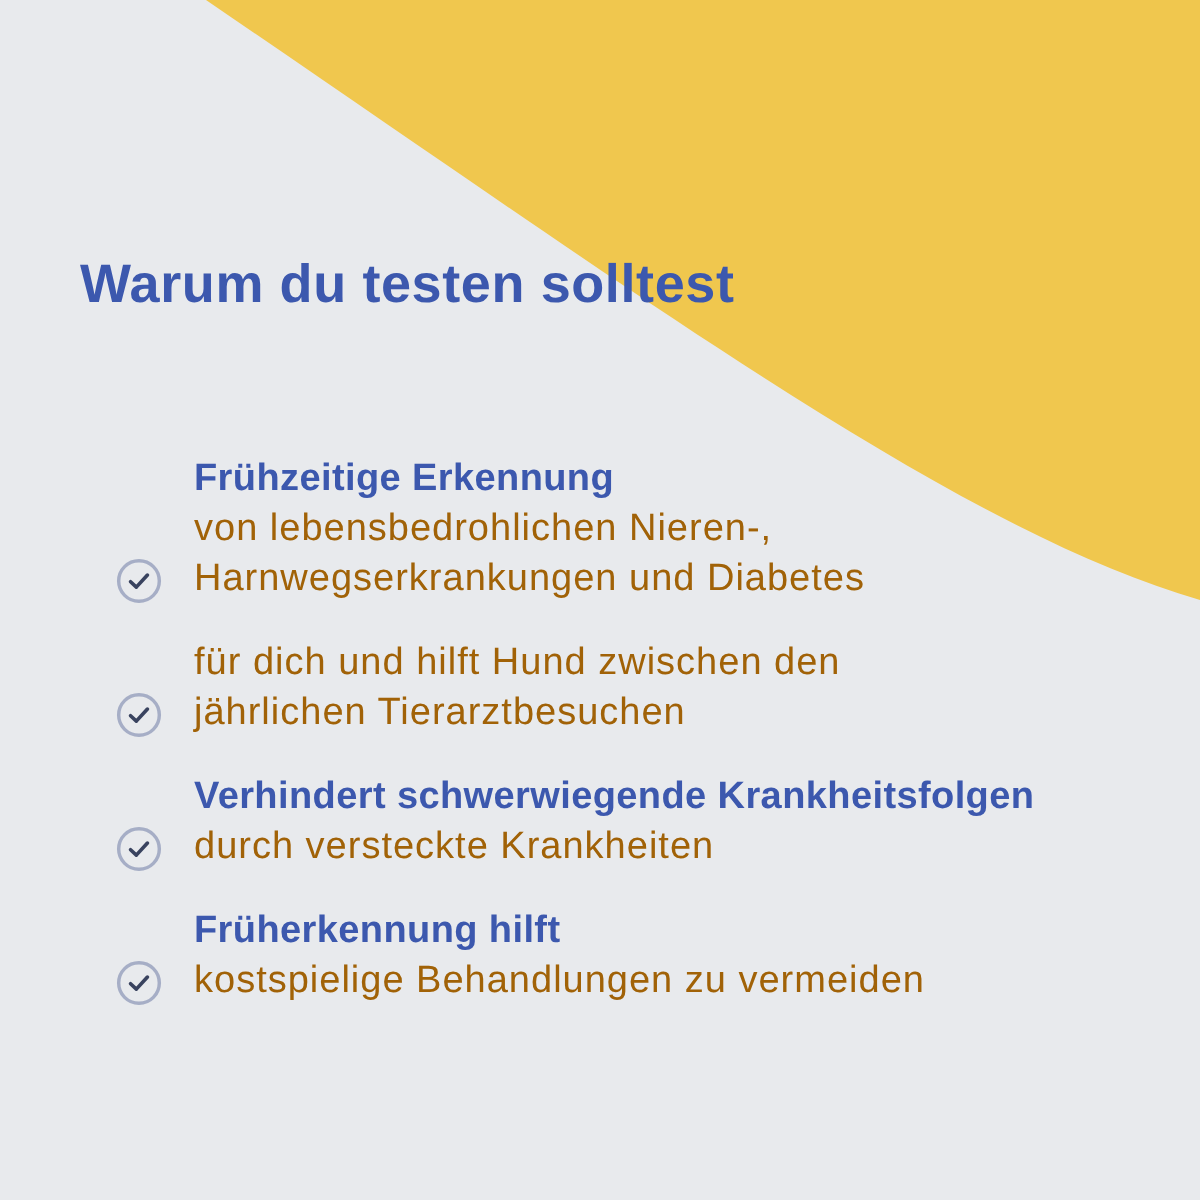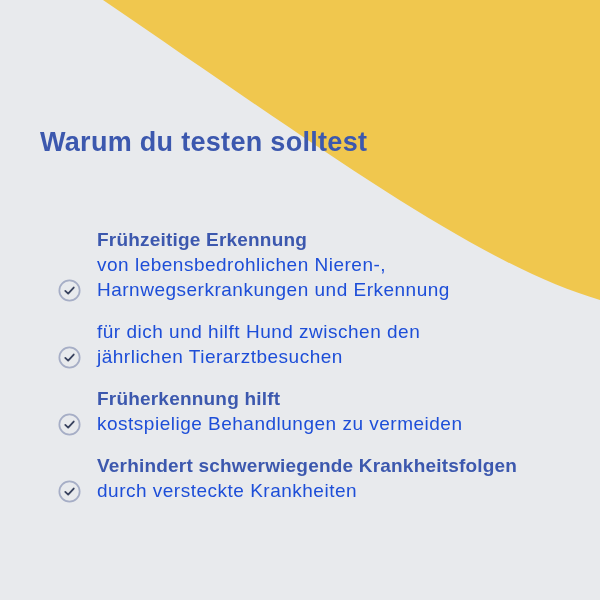--- a/index.html
+++ b/index.html
@@ -65,21 +65,21 @@
     letter-spacing: 0.2px;
     line-height: 25px;
     color: #3C58AE;
     white-space: nowrap;
   }
   .item-text .line {
     font-size: 19px;
     font-weight: 400;
     letter-spacing: 0.5px;
     line-height: 25px;
-    color: #1d4ed8;
+    color: #a16207;
     white-space: nowrap;
   }
 </style>
 </head>
 <body>
 
 <div class="canvas">
 
   <svg class="blob" viewBox="0 0 600 600" xmlns="http://www.w3.org/2000/svg" aria-hidden="true">
     <path d="M103 0 L600 0 L600 300 C480 265 330 155 103 0 Z" fill="#F0C74E"></path>
@@ -92,21 +92,21 @@
     <div class="item">
       <span class="icon-wrap">
         <svg viewBox="0 0 24 24" xmlns="http://www.w3.org/2000/svg">
           <circle cx="12" cy="12" r="10.6" fill="none" stroke="#A6AEC6" stroke-width="1.8"></circle>
           <path d="M7.6 12.4 L10.6 15.2 L16.4 8.9" fill="none" stroke="#39435F" stroke-width="1.9" stroke-linecap="round" stroke-linejoin="round"></path>
         </svg>
       </span>
       <div class="item-text">
         <div class="title">Frühzeitige Erkennung</div>
         <div class="line">von lebensbedrohlichen Nieren-,</div>
-        <div class="line">Harnwegserkrankungen und Erkennung</div>
+        <div class="line">Harnwegserkrankungen und Diabetes</div>
       </div>
     </div>
 
     <div class="item">
       <span class="icon-wrap">
         <svg viewBox="0 0 24 24" xmlns="http://www.w3.org/2000/svg">
           <circle cx="12" cy="12" r="10.6" fill="none" stroke="#A6AEC6" stroke-width="1.8"></circle>
           <path d="M7.6 12.4 L10.6 15.2 L16.4 8.9" fill="none" stroke="#39435F" stroke-width="1.9" stroke-linecap="round" stroke-linejoin="round"></path>
         </svg>
       </span>
@@ -117,32 +117,32 @@
     </div>
 
     <div class="item">
       <span class="icon-wrap">
         <svg viewBox="0 0 24 24" xmlns="http://www.w3.org/2000/svg">
           <circle cx="12" cy="12" r="10.6" fill="none" stroke="#A6AEC6" stroke-width="1.8"></circle>
           <path d="M7.6 12.4 L10.6 15.2 L16.4 8.9" fill="none" stroke="#39435F" stroke-width="1.9" stroke-linecap="round" stroke-linejoin="round"></path>
         </svg>
       </span>
       <div class="item-text">
-        <div class="title">Früherkennung hilft</div>
-        <div class="line">kostspielige Behandlungen zu vermeiden</div>
+        <div class="title">Verhindert schwerwiegende Krankheitsfolgen</div>
+        <div class="line">durch versteckte Krankheiten</div>
       </div>
     </div>
 
     <div class="item">
       <span class="icon-wrap">
         <svg viewBox="0 0 24 24" xmlns="http://www.w3.org/2000/svg">
           <circle cx="12" cy="12" r="10.6" fill="none" stroke="#A6AEC6" stroke-width="1.8"></circle>
           <path d="M7.6 12.4 L10.6 15.2 L16.4 8.9" fill="none" stroke="#39435F" stroke-width="1.9" stroke-linecap="round" stroke-linejoin="round"></path>
         </svg>
       </span>
       <div class="item-text">
-        <div class="title">Verhindert schwerwiegende Krankheitsfolgen</div>
-        <div class="line">durch versteckte Krankheiten</div>
+        <div class="title">Früherkennung hilft</div>
+        <div class="line">kostspielige Behandlungen zu vermeiden</div>
       </div>
     </div>
 
   </div>
 </div>
 
 </body></html>

